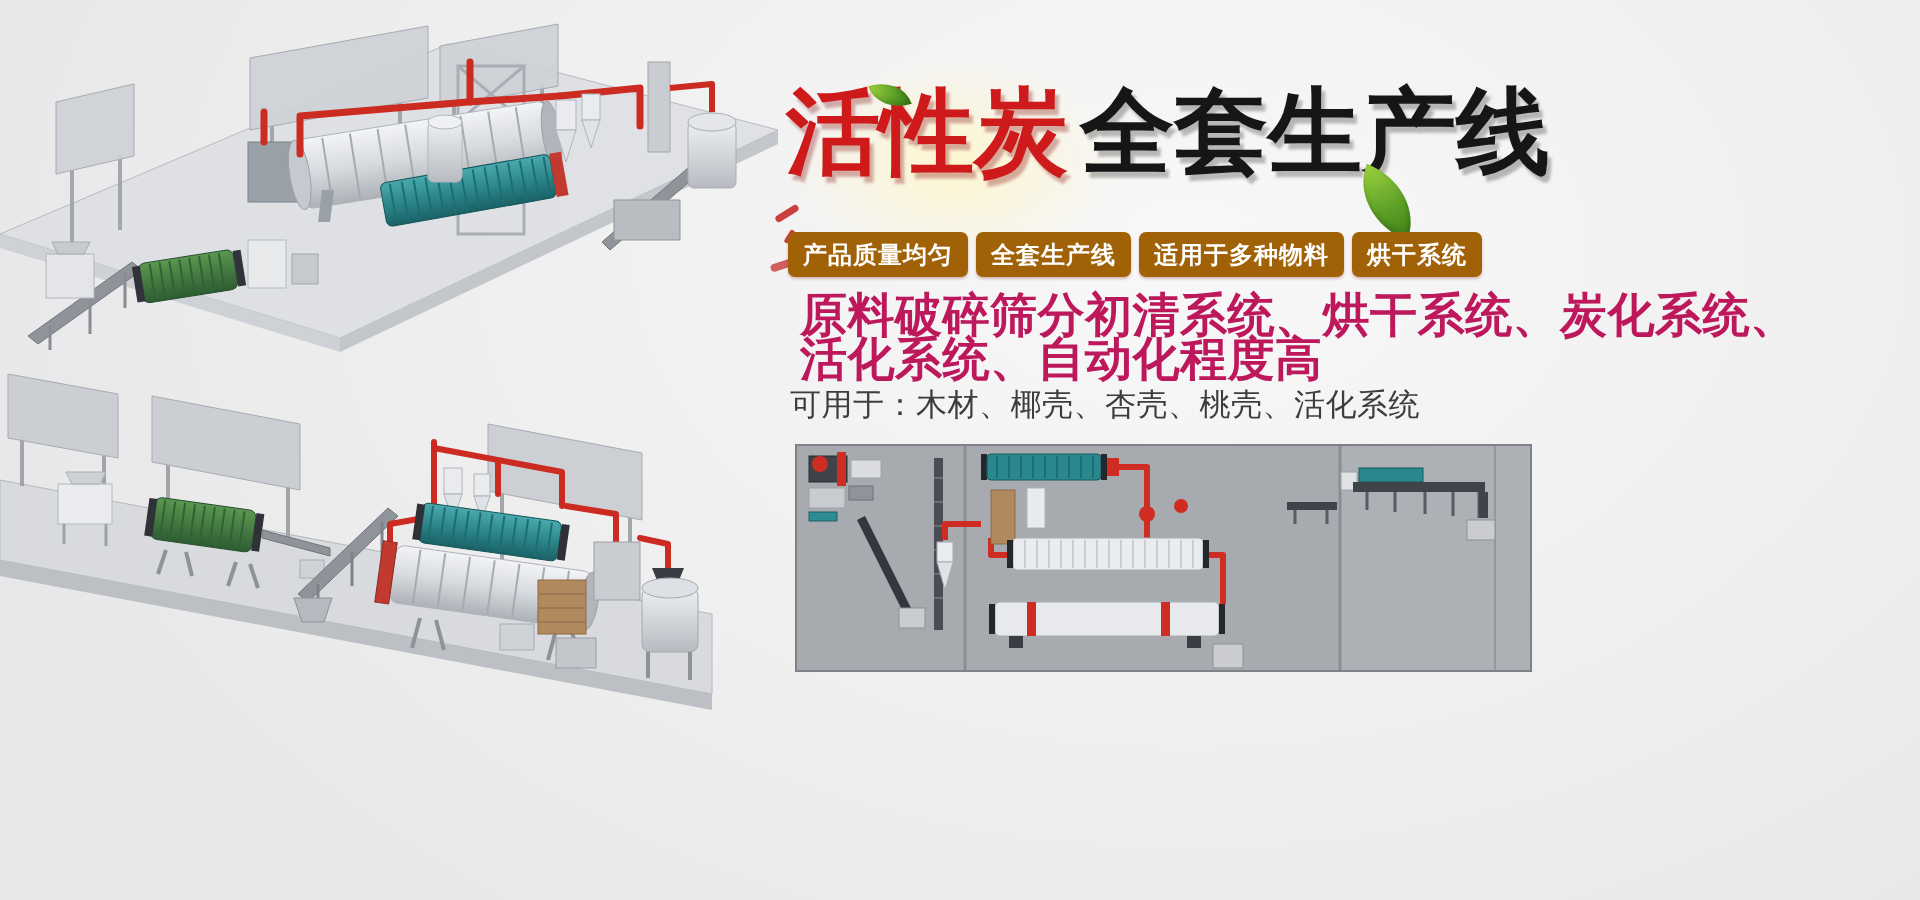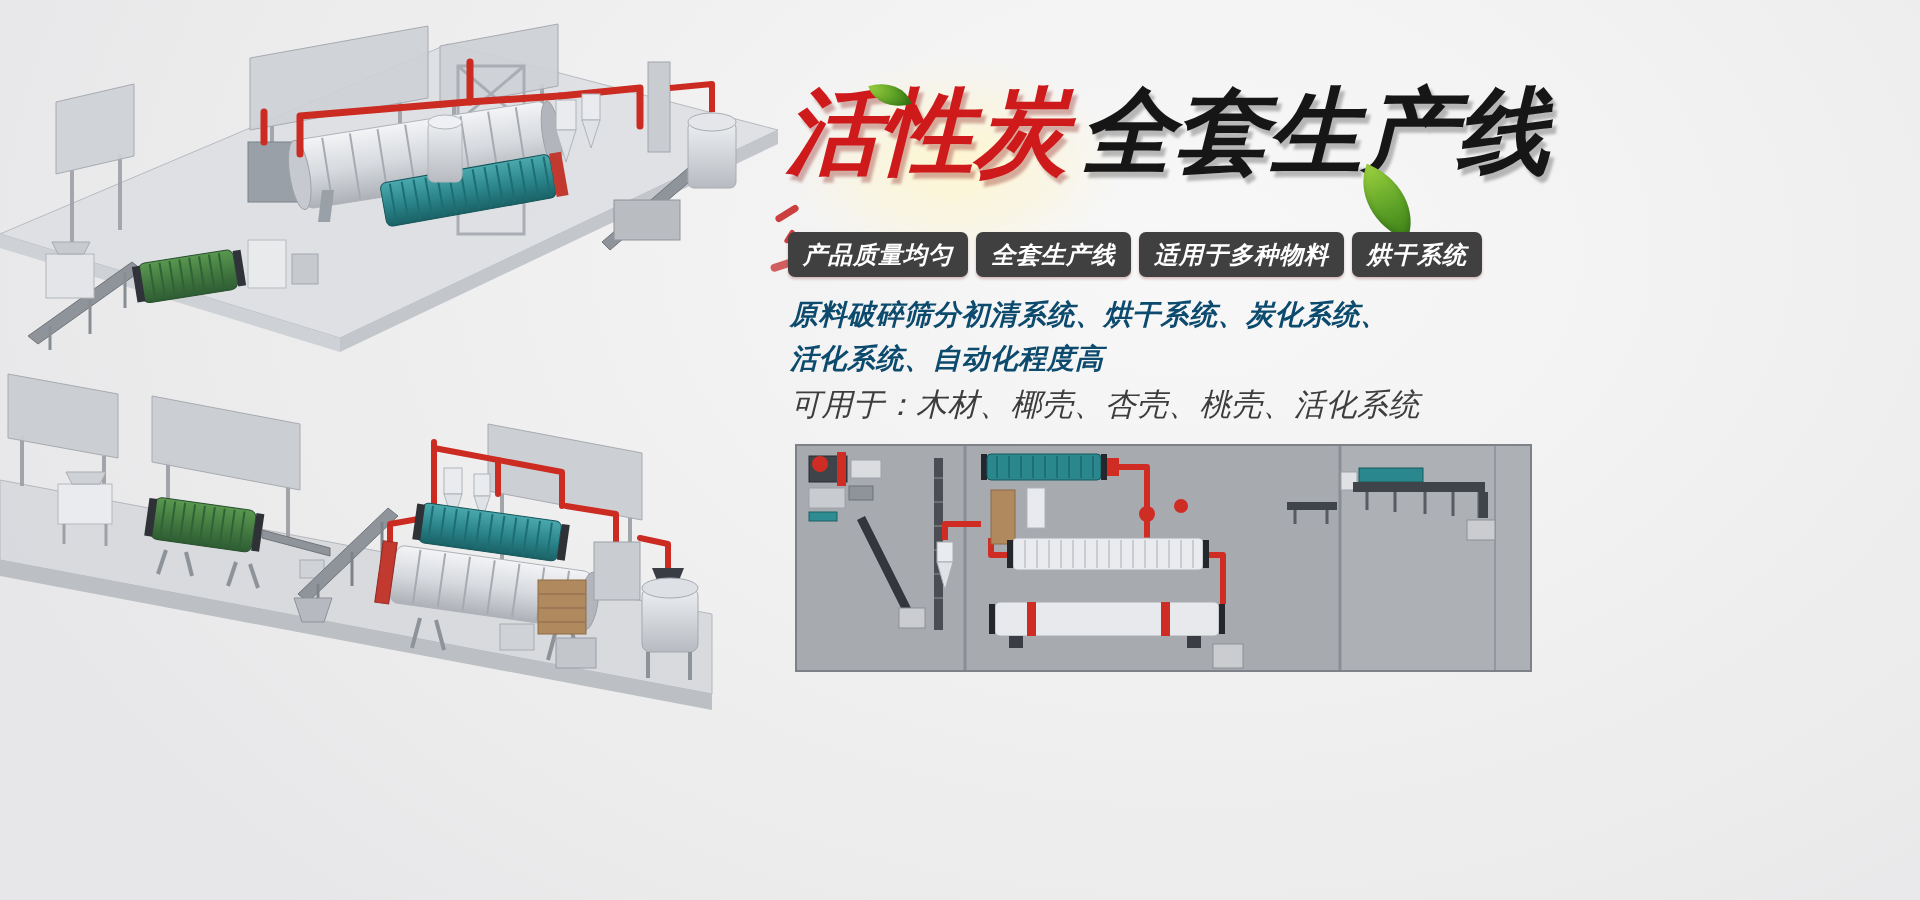--- a/index.html
+++ b/index.html
@@ -3,21 +3,21 @@
 <meta charset="utf-8">
 <style>
   * { margin:0; padding:0; box-sizing:border-box; }
   html,body { width:1920px; height:900px; }
   body {
     position:relative;
     font-family:"Liberation Sans", sans-serif;
     background:radial-gradient(1300px 900px at 62% 28%, #f8f8f8 0%, #efefef 55%, #e7e7e9 100%);
     overflow:hidden;
   }
-  .banner { position:absolute; left:0; top:0; width:1920px; height:640px;font-style:italic; }
+  .banner { position:absolute; left:0; top:0; width:1920px; height:640px; }
 
   .left-col { position:absolute; left:0; top:0; width:785px; height:900px; }
   .illu-top { position:absolute; left:0; top:4px; }
   .illu-bottom { position:absolute; left:0; top:372px; }
 
   .right-col { position:absolute; left:780px; top:0; width:1140px; height:900px; }
 
   .title-glow {
     position:absolute; left:-55px; top:18px; width:460px; height:290px;
     background:radial-gradient(closest-side, rgba(255,246,205,0.95), rgba(255,246,205,0) 72%);
@@ -39,28 +39,28 @@
   .leaf.large { left:568px; top:90px;  width:66px; height:56px; transform:rotate(22deg); }
 
   .splash { position:absolute; background:#c3201f; border-radius:4px; opacity:0.85; }
   .splash.s1 { left:-12px; top:126px; width:26px; height:7px; transform:rotate(-32deg); }
   .splash.s2 { left:-4px;  top:150px; width:15px; height:5px; transform:rotate(-58deg); }
   .splash.s3 { left:-16px; top:176px; width:32px; height:8px; transform:rotate(-18deg); opacity:0.7; }
 
   .badges { position:absolute; left:8px; top:232px; display:flex; gap:8px; }
   .badge {
     height:45px; line-height:45px; padding:0 15px; border-radius:7px;
-    background:#404040; color:#ffffff; font-size:24px; font-weight:bold;
+    background:#a16207; color:#ffffff; font-size:24px; font-weight:bold;
     letter-spacing:1px; white-space:nowrap;
     box-shadow:0 2px 3px rgba(120,0,5,0.25);
   }
 
   .desc-bold {
-    position:absolute; left:10px; top:293px; width:1080px;
-    font-size:28px; font-weight:bold; color:#0c4a6e; line-height:44px; letter-spacing:0.5px;
+    position:absolute; left:20px; top:293px; width:1080px;
+    font-size:47px; font-weight:bold; color:#be185d; line-height:44px; letter-spacing:0.5px;
   }
   .desc-usage {
     position:absolute; left:10px; top:384px; width:1080px;
     font-size:31px; color:#3d3d3d; letter-spacing:0.5px;
   }
 
   .schematic-panel { position:absolute; left:15px; top:444px; width:737px; height:228px; }
 </style>
 </head>
 <body>

